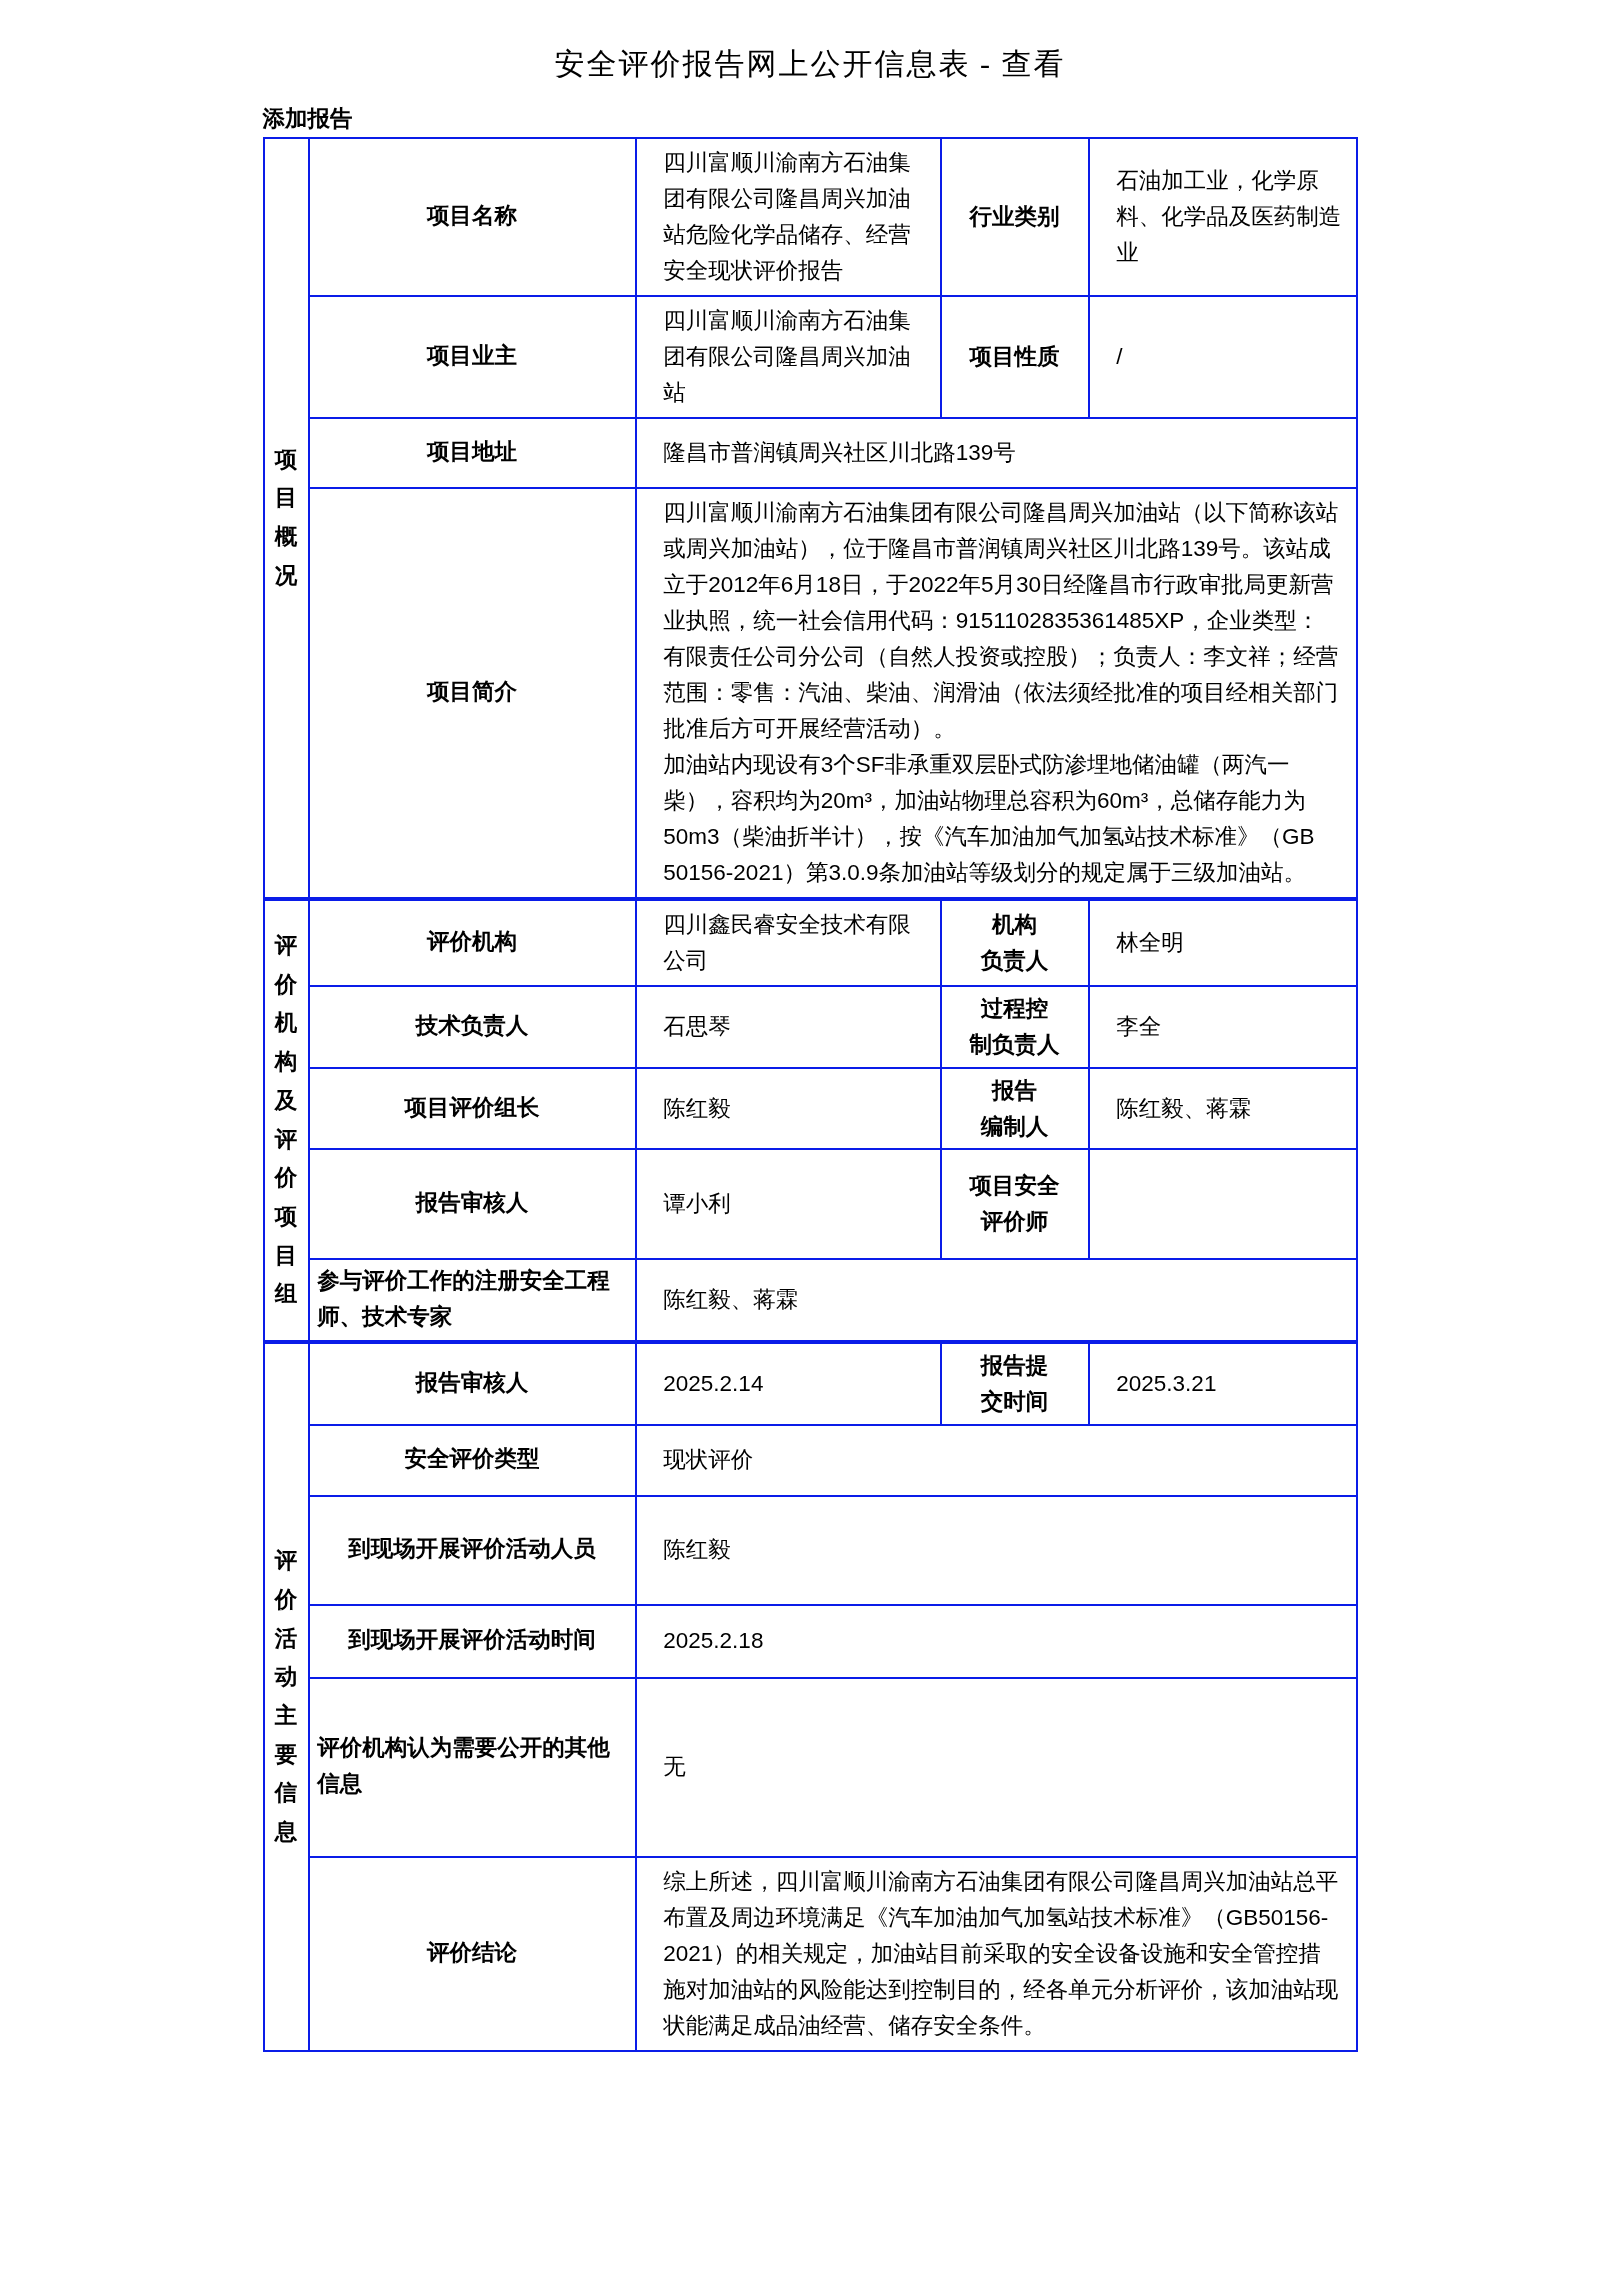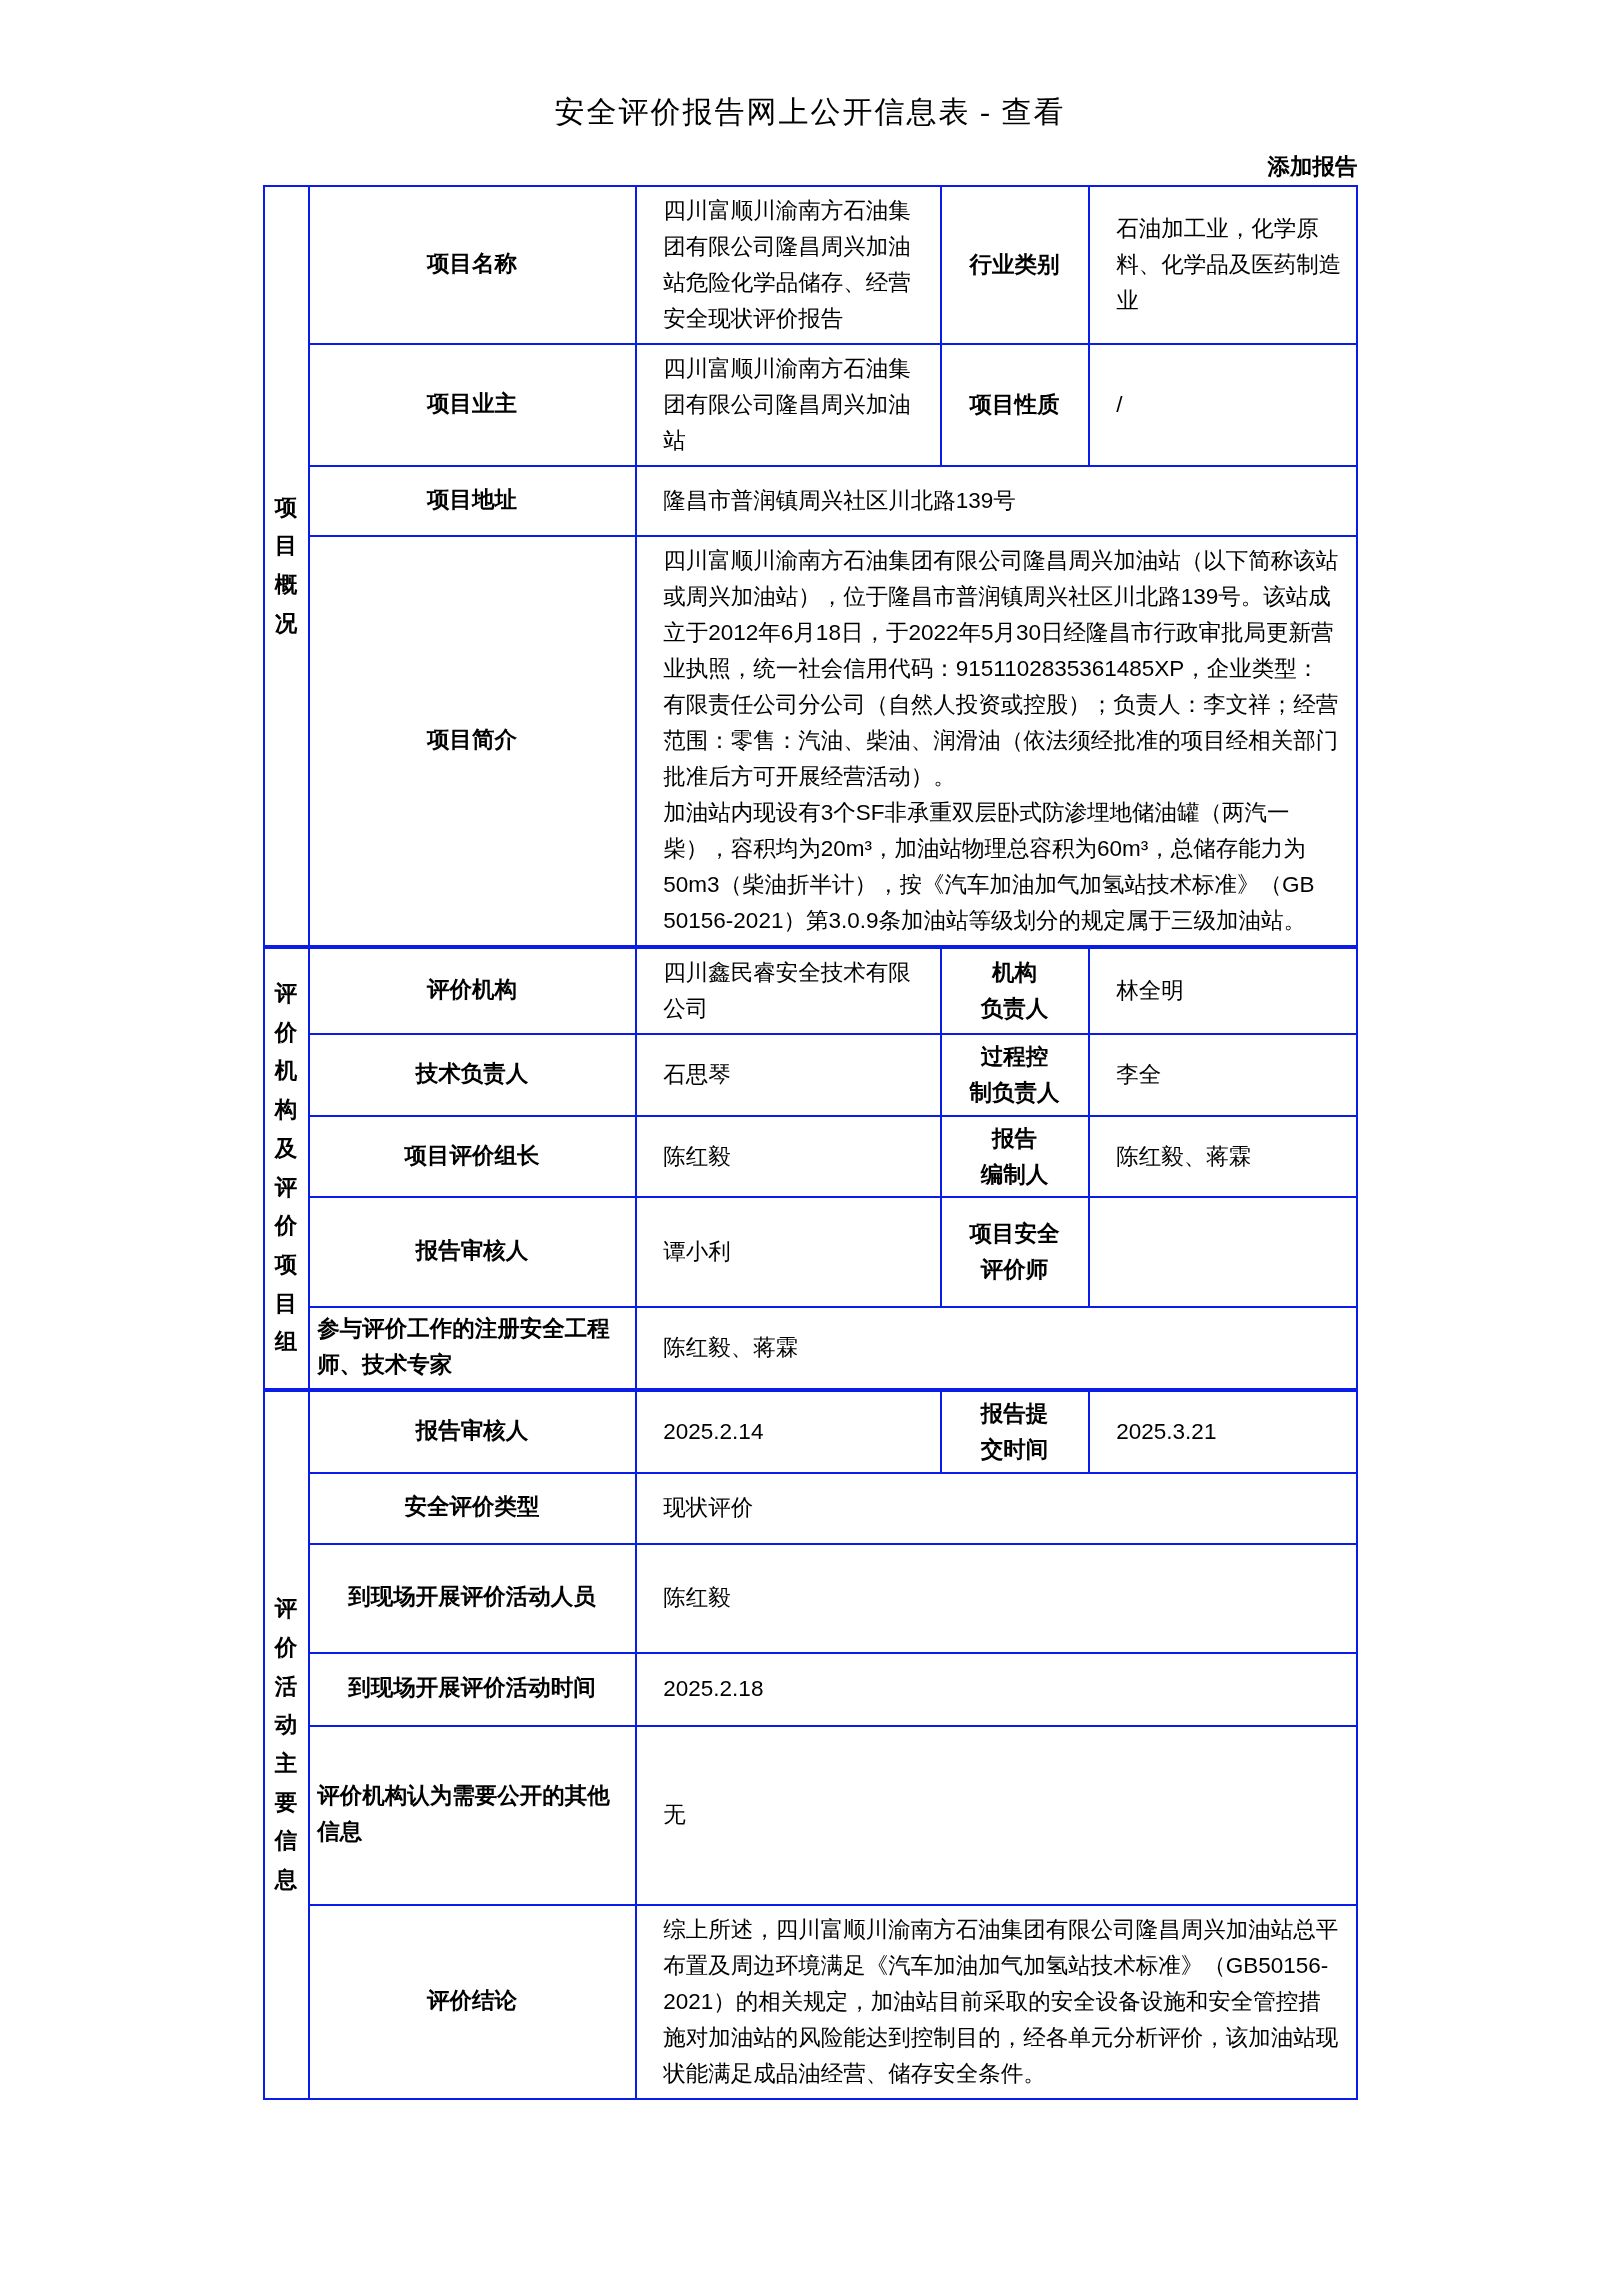--- a/index.html
+++ b/index.html
@@ -3,31 +3,31 @@
 <meta charset="utf-8">
 <style>
   :root { --blue: #0a1ce8; }
   html, body {
     margin: 0; padding: 0;
     background: #ffffff;
     color: #000;
     font-family: "Liberation Sans", sans-serif;
   }
   body { width: 1620px; height: 2293px; position: relative; }
-  .page { width: 1095px; margin: 0 auto; padding-top: 92px; }
+  .page { width: 1095px; margin: 0 auto; padding-top: 44px; }
 
   .title {
     font-family: "Liberation Serif", serif;
     font-weight: 400;
     font-size: 30px;
     text-align: center;
     letter-spacing: 2px;
     margin: 0 0 17.6px 0;
   }
-  .add-report-bar { text-align: right; margin-bottom: 3.9px; }
+  .add-report-bar { text-align: left; margin-bottom: 3.9px; }
   .add-report {
     display: inline-block;
     font-weight: 700;
     font-size: 22.5px;
     cursor: pointer;
   }
 
   .table-wrap { width: 1095px; }
   .section {
     display: flex;

